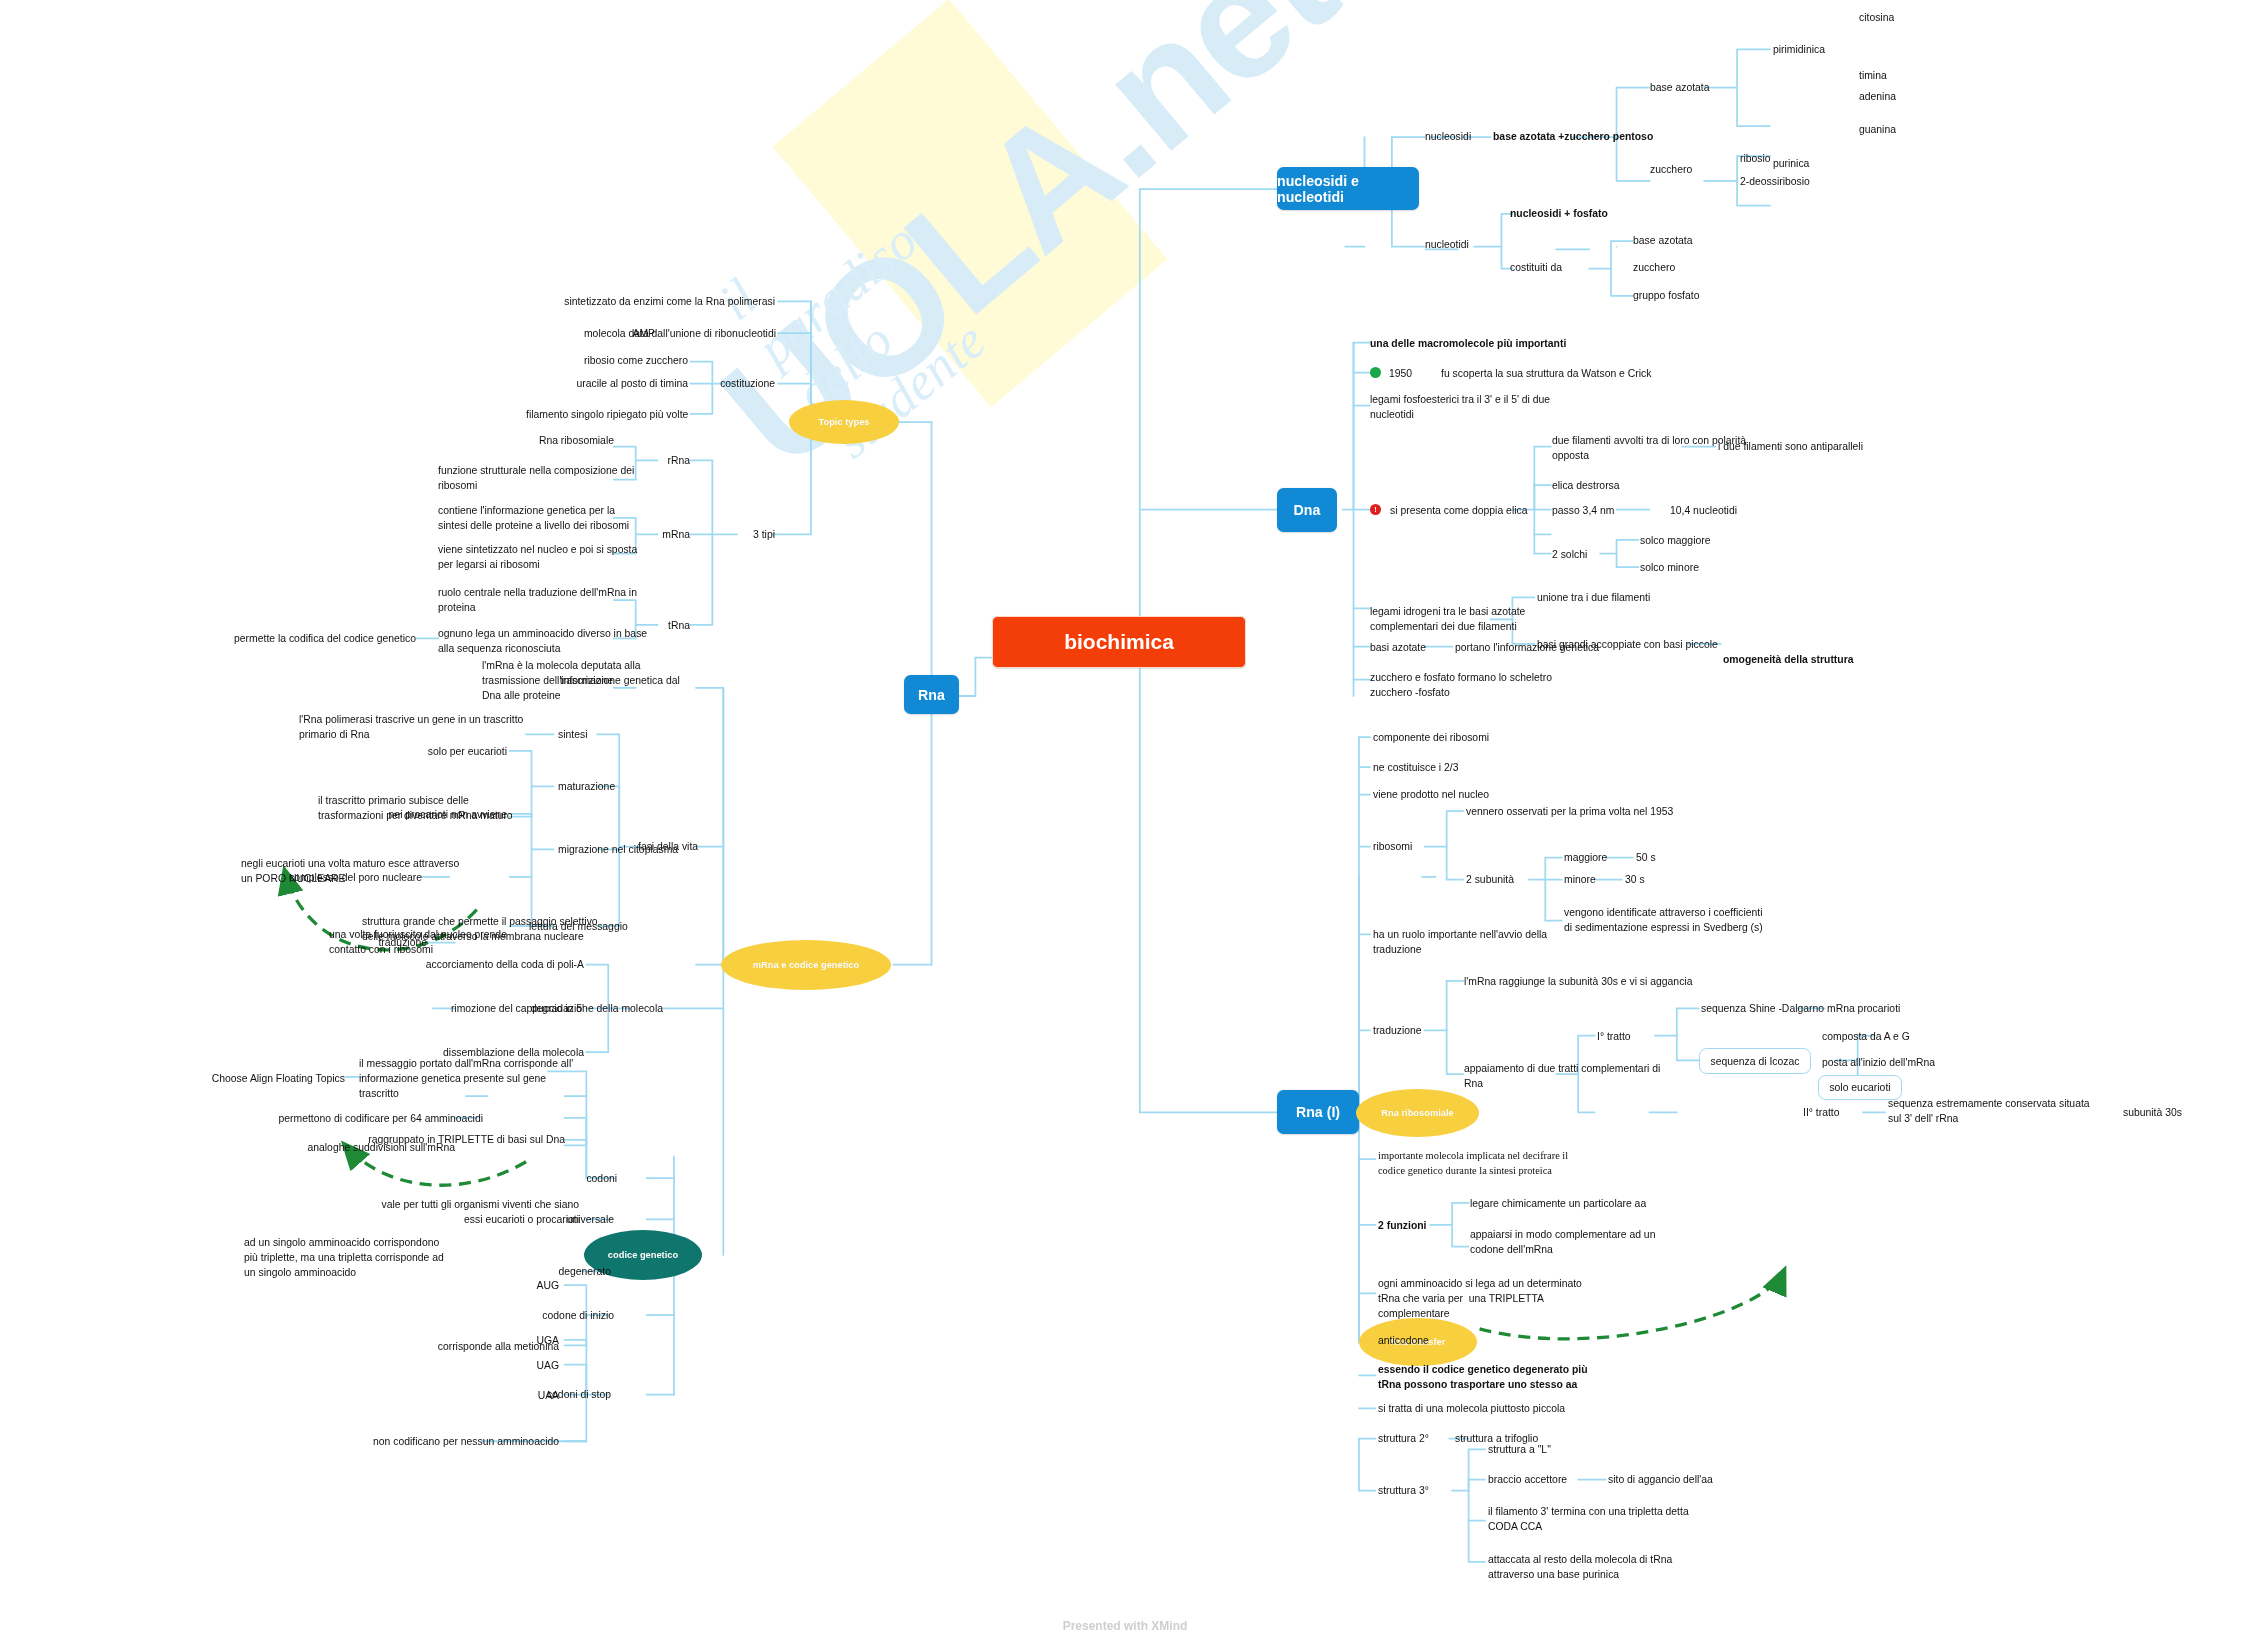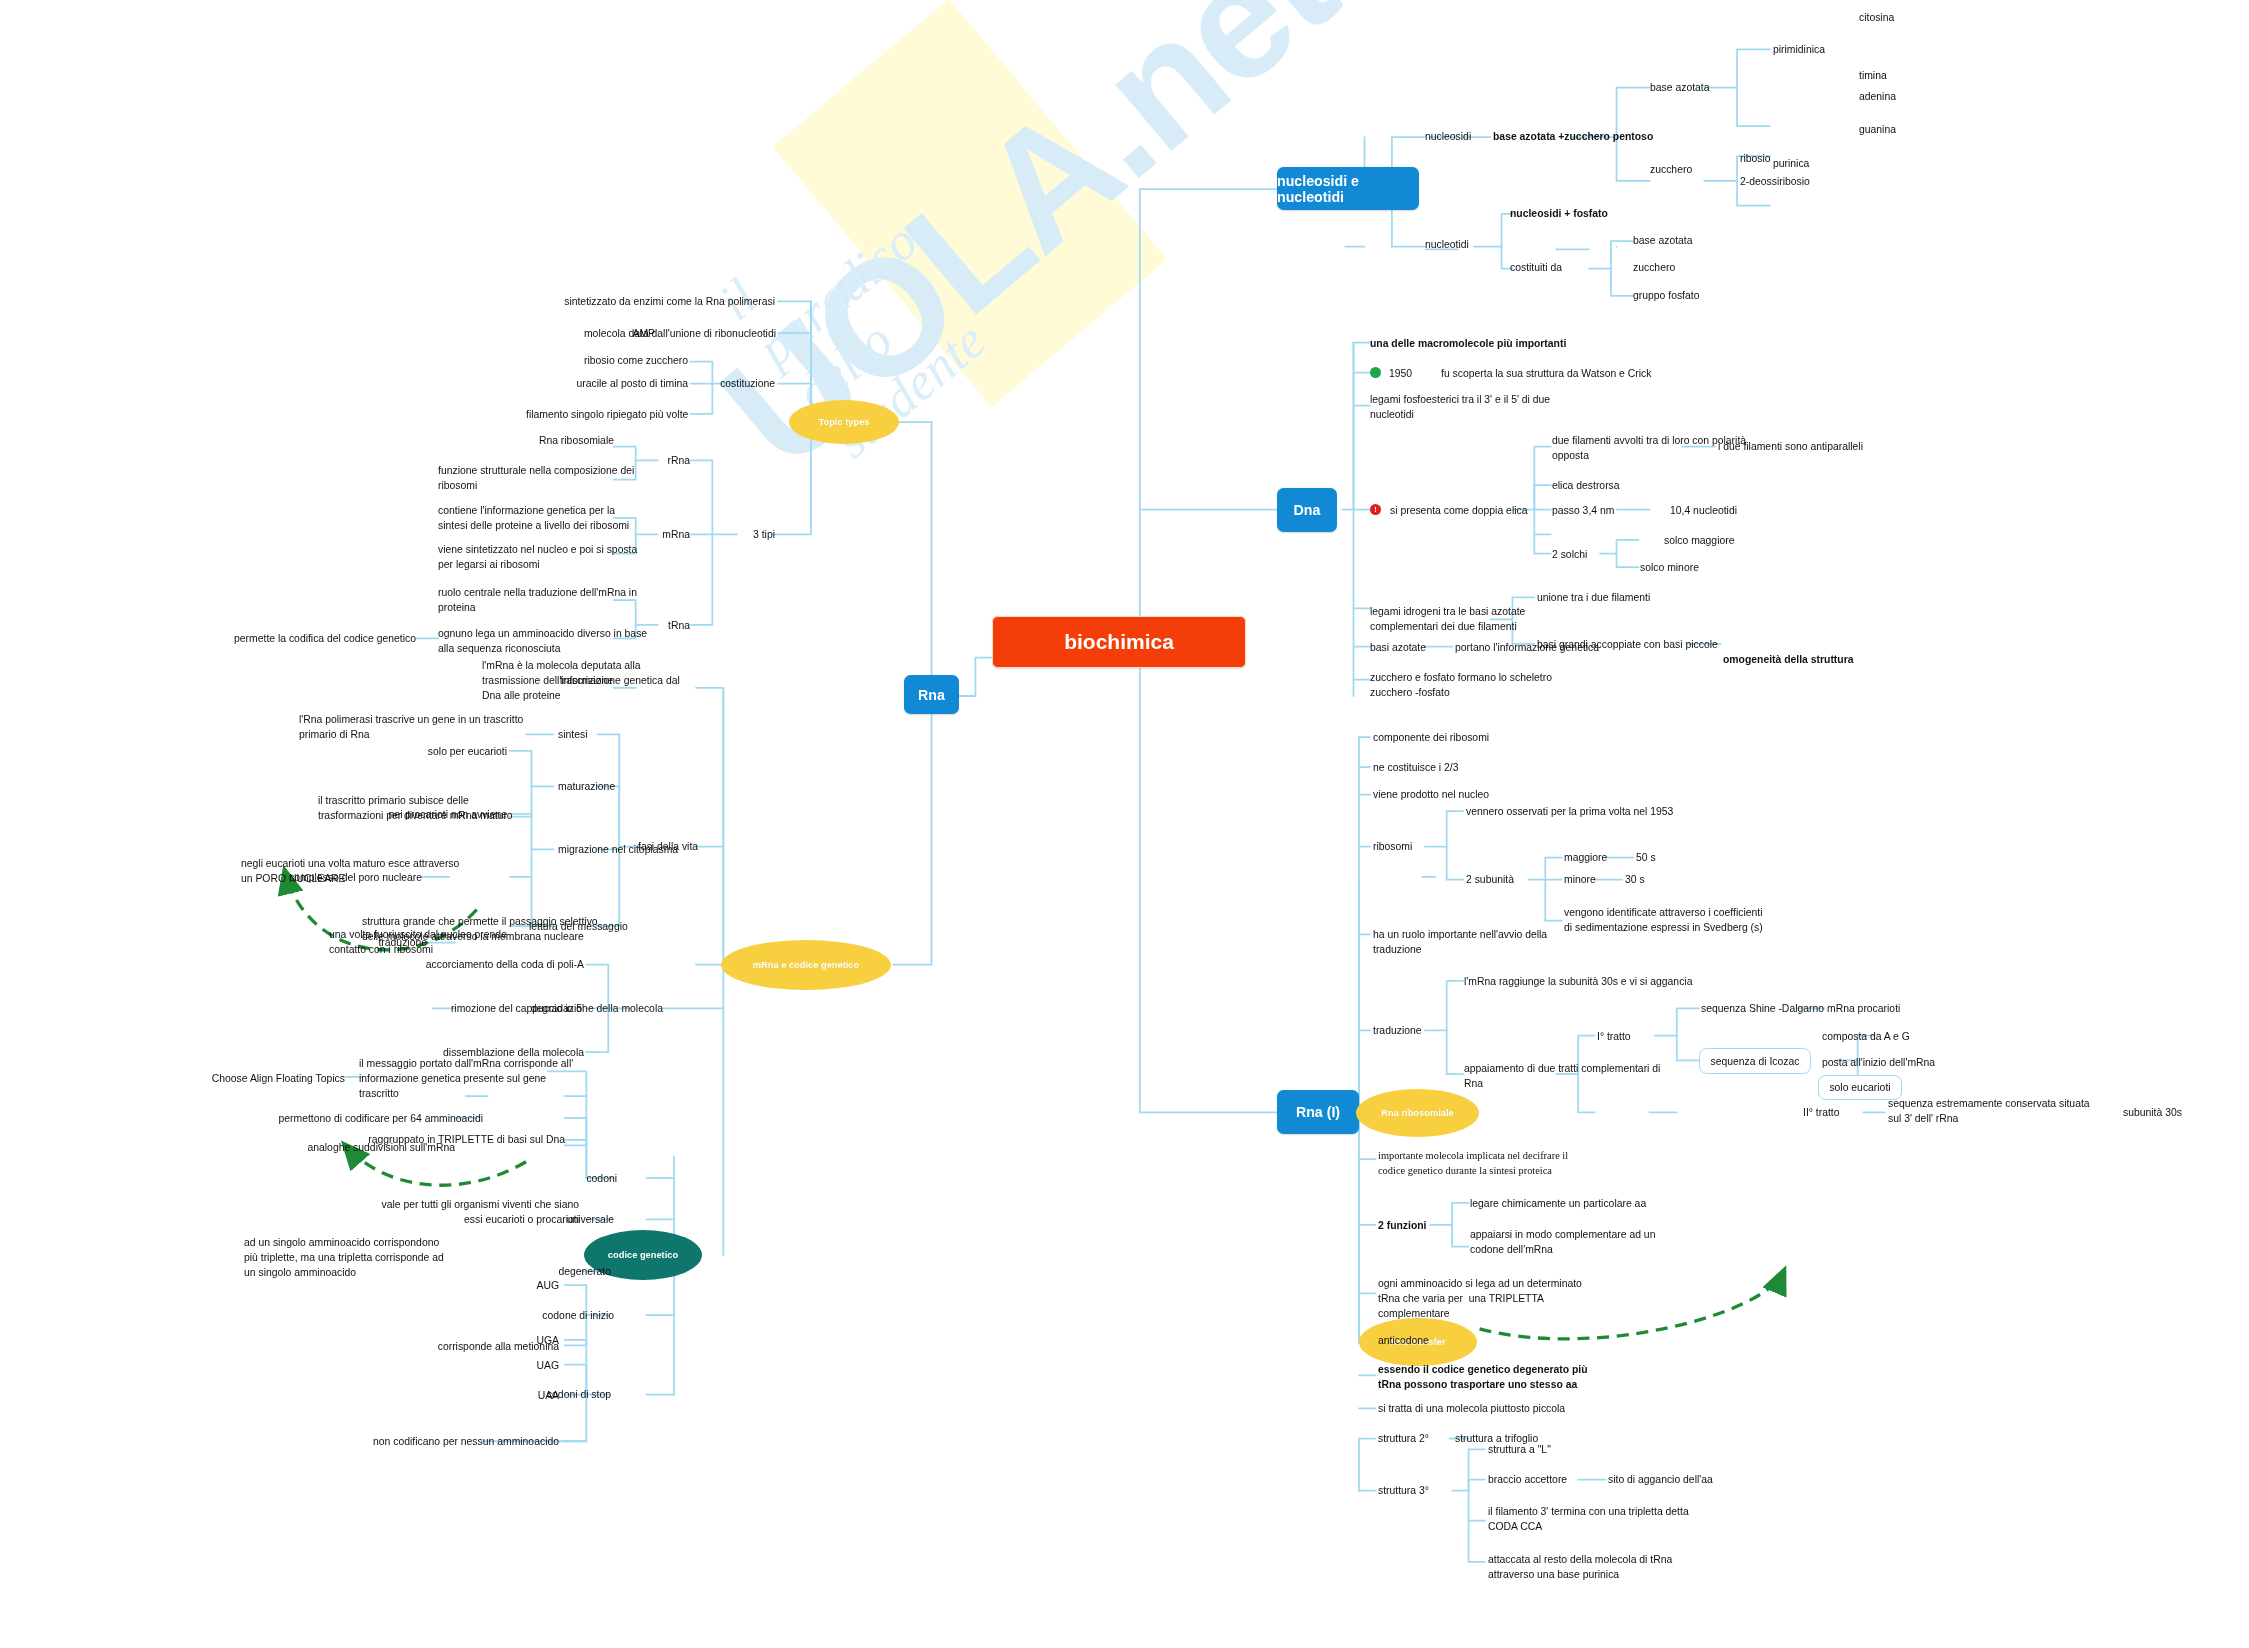--- a/index.html
+++ b/index.html
@@ -309,21 +309,21 @@
 nucleotidi</div>
   <div class="dot marker-red" style="left:1370px;top:504px;width:11px;height:11px;">!</div>
   <div class="lbl" style="left:1390px;top:503px;">si presenta come doppia elica</div>
   <div class="lbl" style="left:1552px;top:433px;white-space:pre;">due filamenti avvolti tra di loro con polarità
 opposta</div>
   <div class="lbl" style="left:1718px;top:439px;">i due filamenti sono antiparalleli</div>
   <div class="lbl" style="left:1552px;top:478px;">elica destrorsa</div>
   <div class="lbl" style="left:1552px;top:503px;">passo 3,4 nm</div>
   <div class="lbl" style="left:1650px;top:503px;margin-left:20px;">10,4 nucleotidi</div>
   <div class="lbl" style="left:1552px;top:547px;">2 solchi</div>
-  <div class="lbl" style="left:1640px;top:533px;margin-left:24px;">solco maggiore</div>
+  <div class="lbl" style="left:1640px;top:533px;">solco maggiore</div>
   <div class="lbl" style="left:1640px;top:560px;">solco minore</div>
   <div class="lbl" style="left:1370px;top:604px;white-space:pre;">legami idrogeni tra le basi azotate
 complementari dei due filamenti</div>
   <div class="lbl" style="left:1537px;top:590px;">unione tra i due filamenti</div>
   <div class="lbl" style="left:1537px;top:637px;">basi grandi accoppiate con basi piccole</div>
   <div class="lbl b" style="left:1723px;top:652px;">omogeneità della struttura</div>
   <div class="lbl" style="left:1370px;top:640px;">basi azotate</div>
   <div class="lbl" style="left:1455px;top:640px;">portano l'informazione genetica</div>
   <div class="lbl" style="left:1370px;top:670px;white-space:pre;">zucchero e fosfato formano lo scheletro
 zucchero -fosfato</div>
@@ -451,15 +451,16 @@
 un singolo amminoacido</div>
   <div class="lbl r" style="left:510px;top:1308px;width:104px;">codone di inizio</div>
   <div class="lbl r" style="left:455px;top:1278px;width:104px;">AUG</div>
   <div class="lbl r" style="left:345px;top:1339px;width:214px;">corrisponde alla metionina</div>
   <div class="lbl r" style="left:510px;top:1387px;width:101px;">codoni di stop</div>
   <div class="lbl r" style="left:455px;top:1333px;width:104px;">UGA</div>
   <div class="lbl r" style="left:455px;top:1358px;width:104px;">UAG</div>
   <div class="lbl r" style="left:455px;top:1388px;width:104px;">UAA</div>
   <div class="lbl r" style="left:247px;top:1434px;width:312px;">non codificano per nessun amminoacido</div>
 
+  <div class="footer" style="top:1619px;">Presented with XMind</div>
 
 </div>
 
 
 </body></html>

